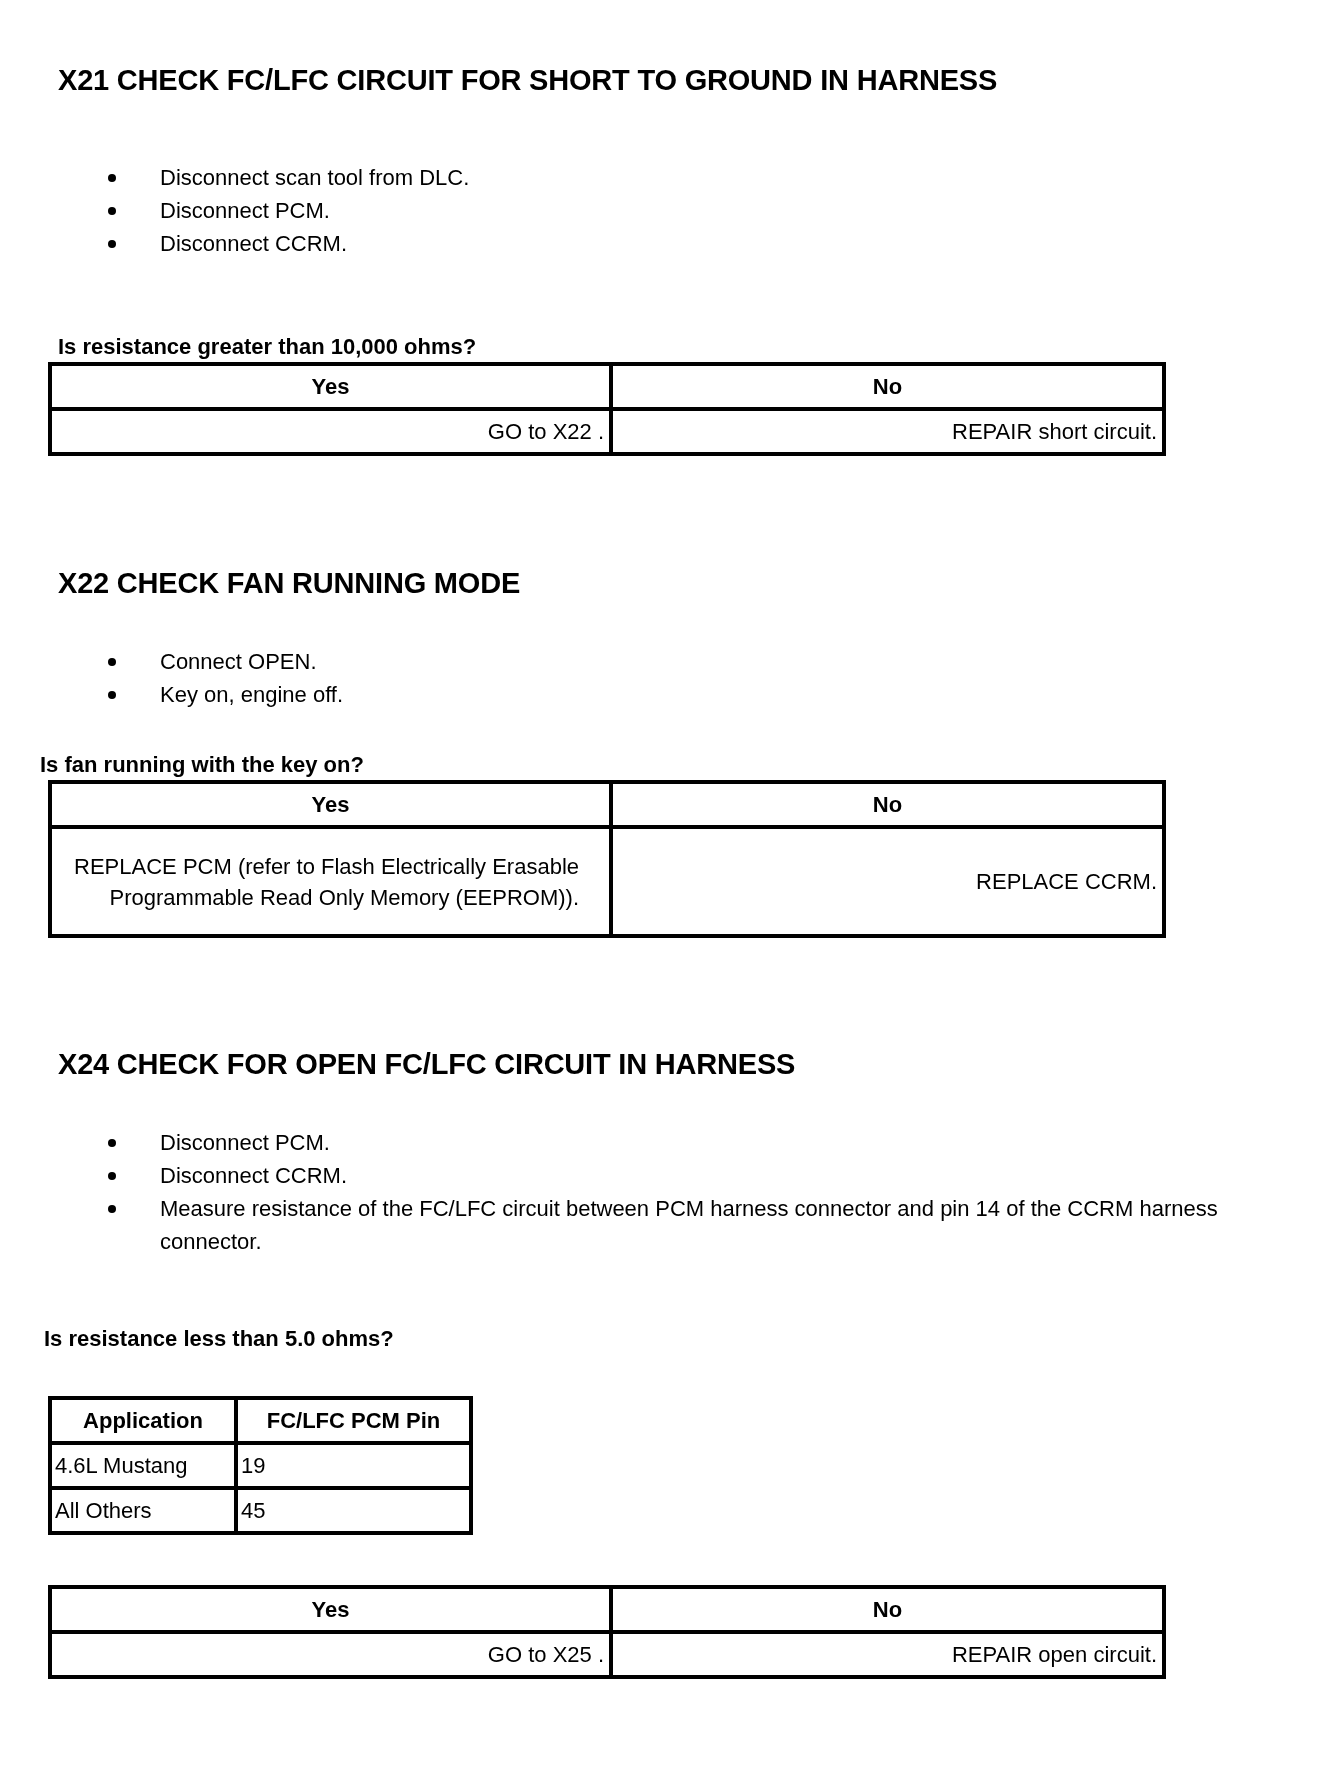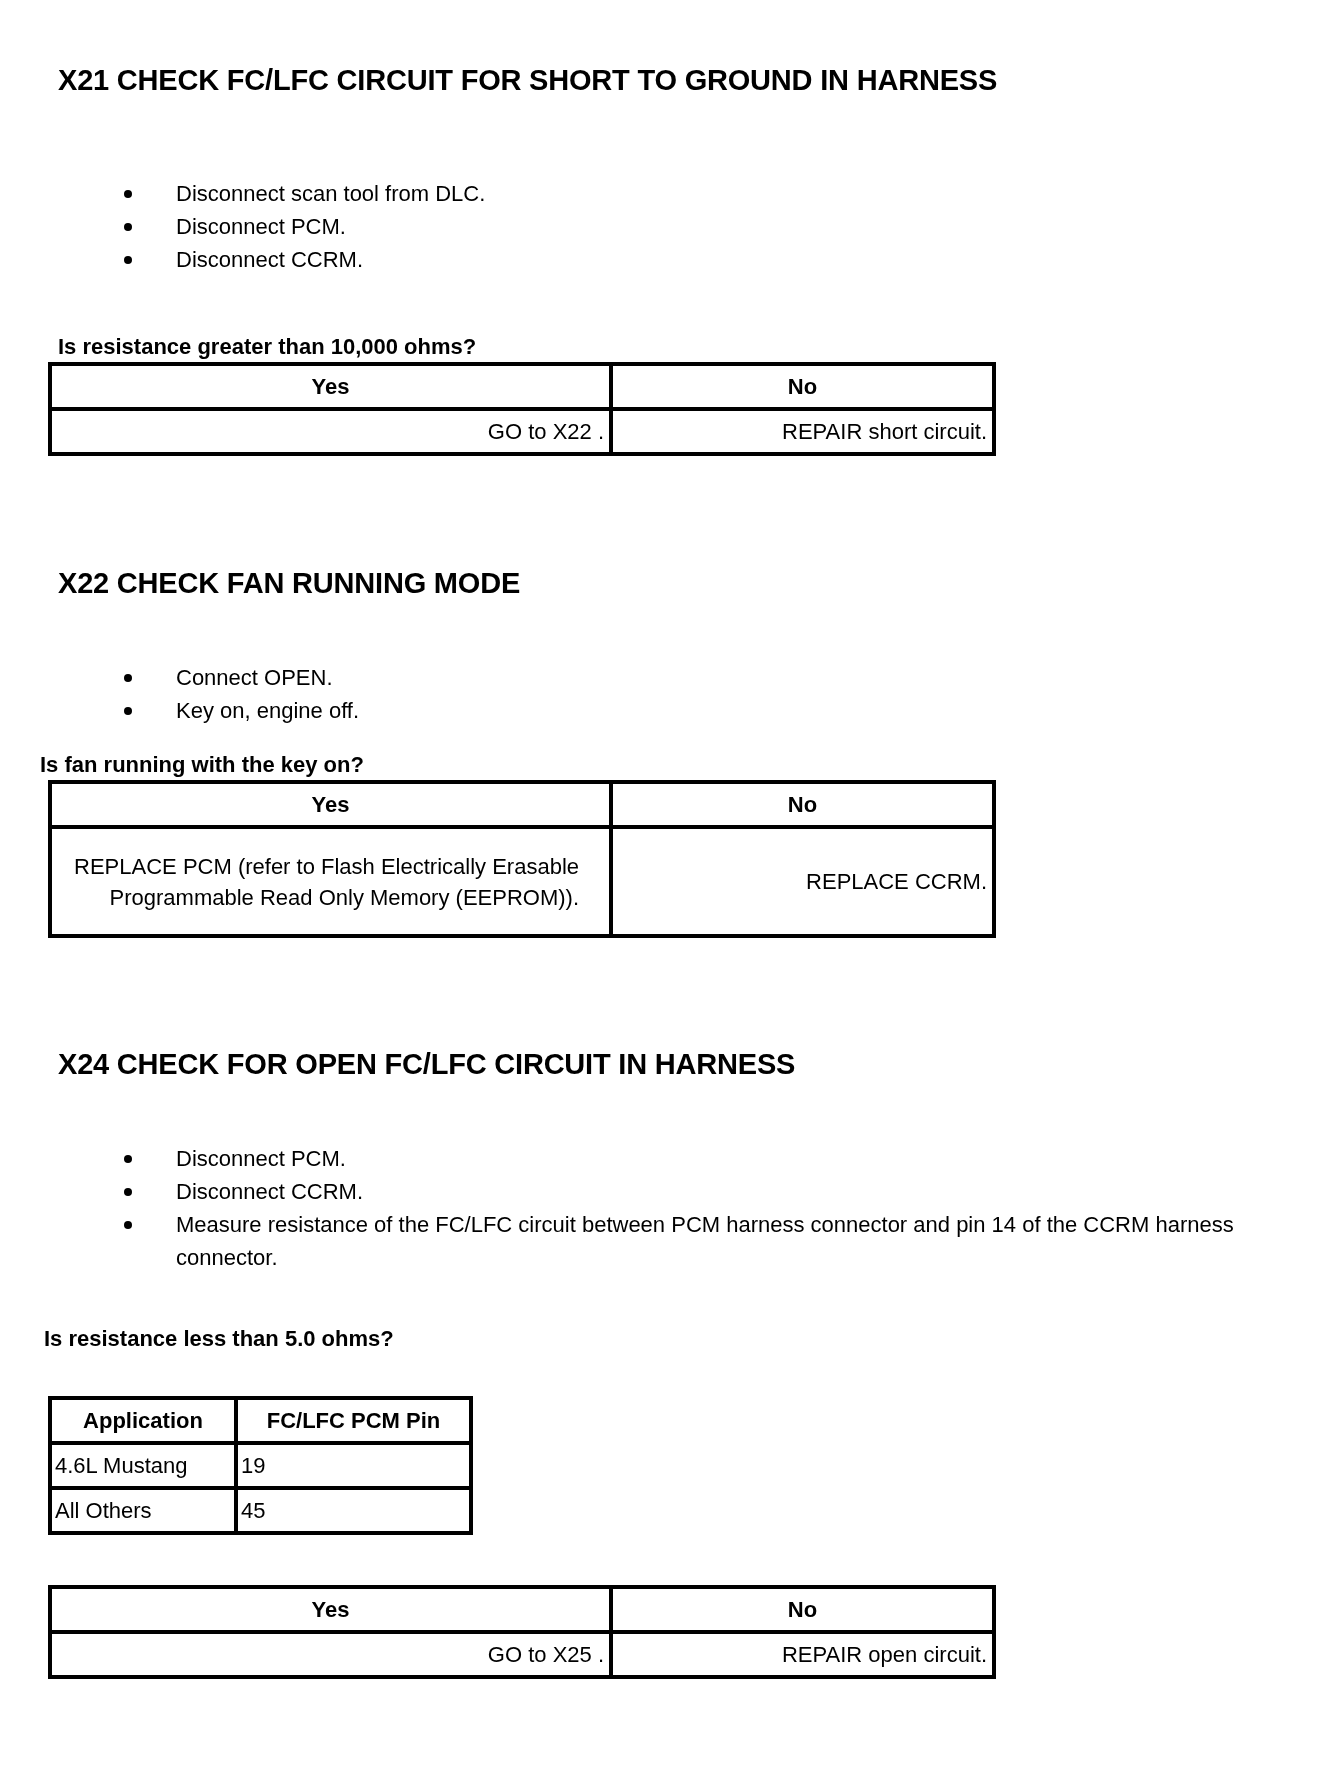--- a/index.html
+++ b/index.html
@@ -1,25 +1,25 @@
 <!DOCTYPE html>
 <html><head>
 <meta charset="utf-8">
 <style>
   html, body { margin: 0; padding: 0; background: #ffffff; }
   body { width: 1328px; height: 1788px; position: relative; overflow: hidden;
          font-family: "Liberation Sans", sans-serif; color: #000; }
   .abs { position: absolute; }
   .heading { font-weight: bold; font-size: 29px; white-space: nowrap; letter-spacing: -0.2px; }
-  .bullets { list-style: none; margin: 16px; padding: 0; }
+  .bullets { list-style: none; margin: 0; padding: 0; }
   .bullets li { position: relative; font-size: 22px; line-height: 33px; padding-left: 100px; }
   .bullets li .dot { position: absolute; left: 48px; top: 13px; width: 8px; height: 8px;
                      border-radius: 50%; background: #000; }
   .question { font-weight: bold; font-size: 22px; white-space: nowrap; }
-  table.yn { position: absolute; left: 48px; width: 948px; border-collapse: collapse; table-layout: fixed; }
+  table.yn { position: absolute; left: 48px; width: 1118px; border-collapse: collapse; table-layout: fixed; }
   table.yn td, table.yn th { border: 4px solid #000; font-size: 22px; padding: 0 5px; }
   table.yn th { font-weight: bold; text-align: center; height: 41px; }
   table.yn td { text-align: right; height: 41px; vertical-align: middle; line-height: 31px; }
   table.yn col.c1 { width: 561px; }
   table.small { position: absolute; left: 48px; width: 425px; border-collapse: collapse; table-layout: fixed; }
   table.small td, table.small th { border: 4px solid #000; font-size: 22px; height: 41px; padding: 0 3px; white-space: nowrap; }
   table.small th { font-weight: bold; }
   table.small col.a { width: 186px; }
 </style>
 </head>

